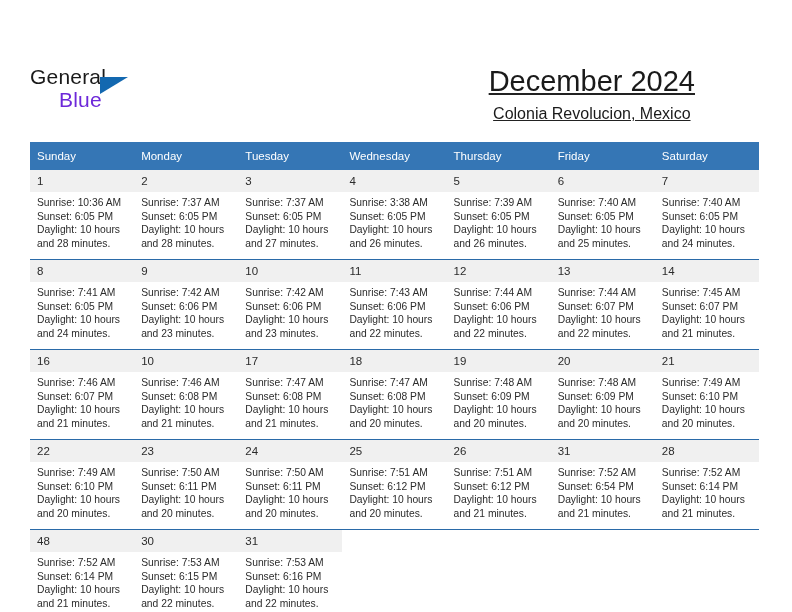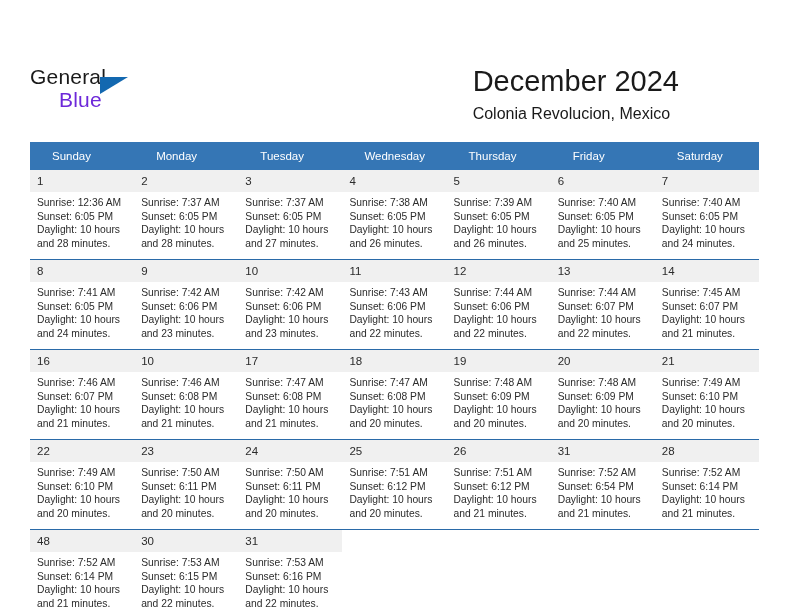--- a/index.html
+++ b/index.html
@@ -59,23 +59,24 @@
     position: absolute;
     left: 29px;
     top: 23px;
     font-size: 21px;
     color: #6d28d9;
     letter-spacing: 0.2px;
   }
 
   .title-block {
     position: absolute;
-    right: 16px;
+    right: 0;
     top: -2px;
-    text-align: left;
+    text-align: center;
+    text-decoration: underline;
   }
   .cal-title {
     font-size: 29px;
     color: #1a1a1a;
     font-weight: normal;
     line-height: 36px;
     white-space: nowrap;
   }
   .cal-subtitle {
     font-size: 16px;
@@ -93,21 +94,21 @@
     width: 729px;
     border-collapse: collapse;
     table-layout: fixed;
   }
   .calendar th {
     background: #3576b5;
     color: #ffffff;
     font-size: 11.5px;
     font-weight: normal;
     text-align: left;
-    padding: 5px 0 5px 22px;
+    padding: 5px 0 5px 7px;
     height: 18px;
     border: none;
   }
   .calendar td {
     vertical-align: top;
     padding: 0;
     border: none;
     width: 104.14px;
     height: 89px;
     border-top: 1px solid #2a6aa8;
@@ -172,21 +173,21 @@
         <th>Friday</th>
         <th>Saturday</th>
       </tr>
     </thead>
     <tbody>
         <tr class="weekrow-first">
           <td>
             <div class="cell-inner">
               <div class="daynum">1</div>
               <div class="details">
-                <div>Sunrise: 12:36 AM</div>
+                <div>Sunrise: 10:36 AM</div>
                 <div>Sunset: 6:05 PM</div>
                 <div>Daylight: 10 hours</div>
                 <div>and 28 minutes.</div>
               </div>
             </div>
           </td>
           <td>
             <div class="cell-inner">
               <div class="daynum">2</div>
               <div class="details">
@@ -205,21 +206,21 @@
                 <div>Sunset: 6:05 PM</div>
                 <div>Daylight: 10 hours</div>
                 <div>and 27 minutes.</div>
               </div>
             </div>
           </td>
           <td>
             <div class="cell-inner">
               <div class="daynum">4</div>
               <div class="details">
-                <div>Sunrise: 7:38 AM</div>
+                <div>Sunrise: 3:38 AM</div>
                 <div>Sunset: 6:05 PM</div>
                 <div>Daylight: 10 hours</div>
                 <div>and 26 minutes.</div>
               </div>
             </div>
           </td>
           <td>
             <div class="cell-inner">
               <div class="daynum">5</div>
               <div class="details">

